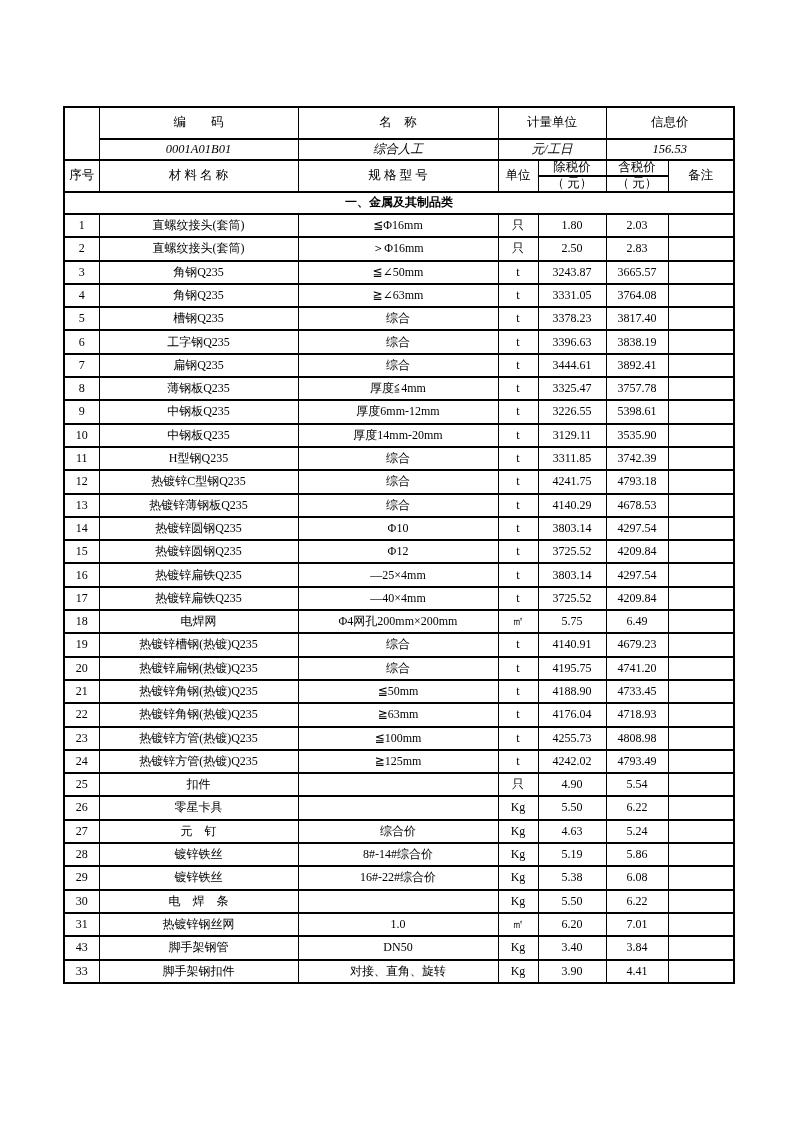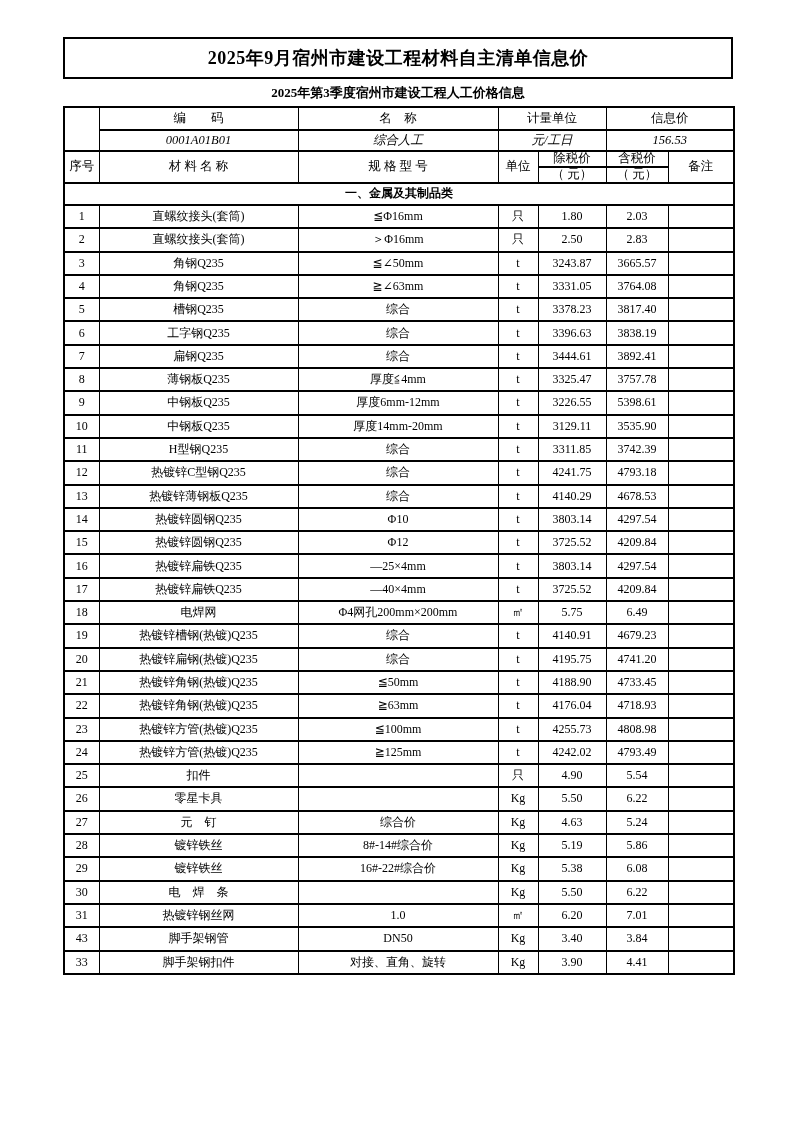--- a/index.html
+++ b/index.html
@@ -35,44 +35,38 @@
   }
   table.main td{
     box-sizing:border-box;
     border-left:1px solid #000;border-right:1px solid #000;
     border-top:2px solid #000;border-bottom:2px solid #000;
     padding:0 3px;
     font-size:12px;line-height:1.1;
     overflow:hidden;white-space:nowrap;
     text-align:center;vertical-align:middle;
   }
-  tr.r-lab1{height:23px;}
+  tr.r-lab1{height:32px;}
   tr.r-lab1 td, tr.r-lab2 td{font-size:12.5px;}
   tr.r-lab2{height:21px;font-style:italic;}
   tr.r-h1{height:16px;}
   tr.r-h2{height:16px;}
   tr.r-h1 td, tr.r-h2 td{font-size:12.5px;}
   tr.r-sec{height:22px;}
   td.section-cell{font-weight:bold;font-size:14px;margin-left:20px;}
   tr.r{height:23.3px;}
   td.c-name,td.c-spec{text-align:left;padding-left:6px;}
   td.c-ex,td.c-in{text-align:right;padding-right:3px;}
 </style>
 </head>
 <body>
 
 <div class="page">
 
-  <div class="title-box">
-    <span>2025年9月宿州市建设工程材料自主清单信息价</span>
-  </div>
-
-  <div class="subtitle-band">
-    <span>2025年第3季度宿州市建设工程人工价格信息</span>
-  </div>
+
 
   <table class="main">
     <colgroup>
       <col style="width:35px">
       <col style="width:199px">
       <col style="width:200px">
       <col style="width:40px">
       <col style="width:68px">
       <col style="width:62px">
       <col style="width:66px">

